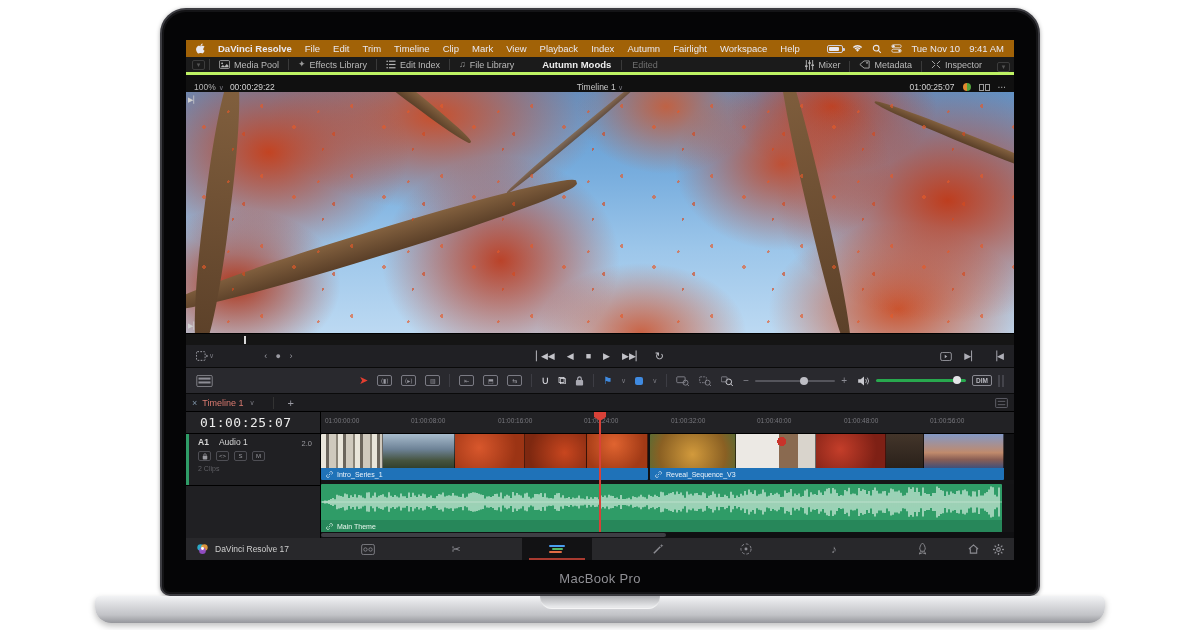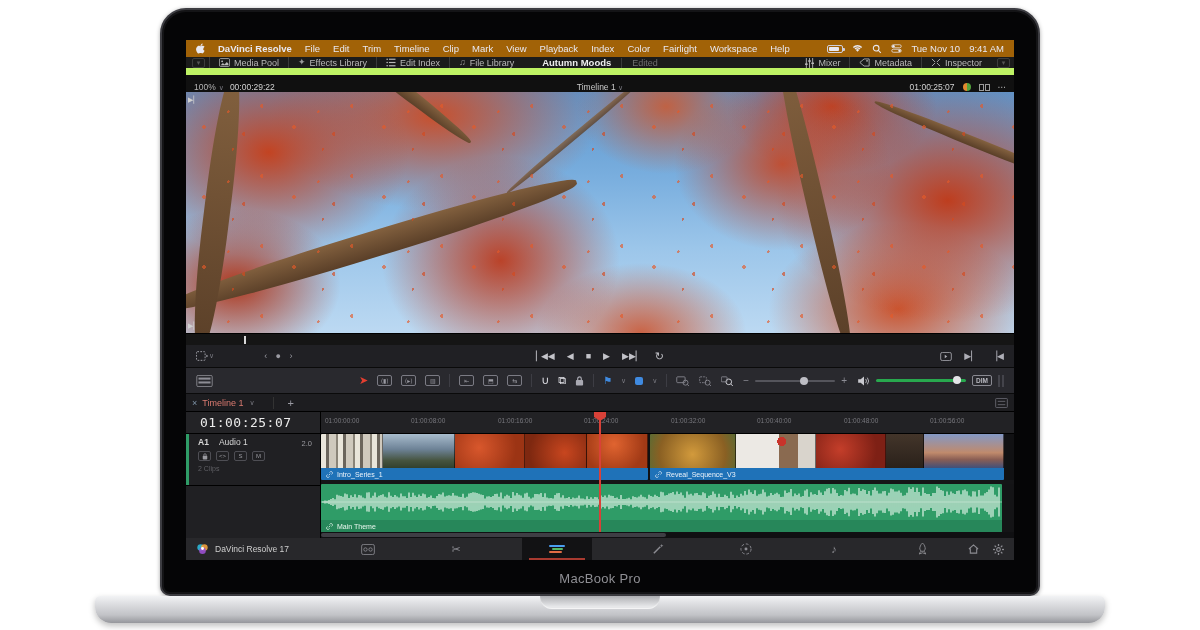--- a/index.html
+++ b/index.html
@@ -25,21 +25,21 @@
   
   .menubar { position:absolute; left:0; top:0; width:828px; height:17px; background:#a16207;
              display:flex; align-items:center; gap:13px; padding:0 10px; color:#e8e8f2; font-size:9.5px; white-space:nowrap; }
   .menubar .app { font-weight:bold; }
   .mb-right { margin-left:auto; display:flex; align-items:center; gap:9px; }
   .battery { width:16px; height:8px; border:1px solid #cfd0e0; border-radius:2px; position:relative; }
   .battery::before { content:""; position:absolute; left:1px; top:1px; bottom:1px; width:10px; background:#e8e8f2; border-radius:1px; }
   .battery::after { content:""; position:absolute; right:-3px; top:2px; width:2px; height:3px; background:#cfd0e0; border-radius:0 1px 1px 0; }
 
   
-  .toolbar { position:absolute; left:0; top:17px; width:828px; height:18px; background:#1b1b1b; border-bottom:7px solid #bef264;
+  .toolbar { position:absolute; left:0; top:17px; width:828px; height:18px; background:#1b1b1b; border-bottom:3px solid #bef264;
              display:flex; align-items:center; color:#b9b9b9; font-size:9px; }
   .tb-group { display:flex; align-items:center; height:100%; }
   .tb-btn { display:flex; align-items:center; gap:4px; padding:0 9px; height:100%; }
   .tb-sep { width:1px; height:11px; background:#3a3a3a; }
   .tb-title { position:absolute; left:0; right:0; text-align:center; pointer-events:none; }
   .tb-title b { color:#ededed; font-size:9.5px; }
   .tb-title .edited { color:#6f6f6f; margin-left:10px; padding-left:10px; border-left:1px solid #3a3a3a; }
   .tb-right { margin-left:auto; display:flex; align-items:flex-end; }
   .tb-ico { color:#9a9a9a; font-size:9px; line-height:1; display:inline-flex; }
   .mini-box { width:13px; height:10px; border:1px solid #3c3c3c; border-radius:2px; margin-left:6px; margin-right:4px;
@@ -194,21 +194,21 @@
       <span class="app">DaVinci Resolve</span>
       <span>File</span>
       <span>Edit</span>
       <span>Trim</span>
       <span>Timeline</span>
       <span>Clip</span>
       <span>Mark</span>
       <span>View</span>
       <span>Playback</span>
       <span>Index</span>
-      <span>Color</span>
+      <span>Autumn</span>
       <span>Fairlight</span>
       <span>Workspace</span>
       <span>Help</span>
       <span class="mb-right">
         <span class="battery"></span>
         <span>
           <svg class="ic" width="11" height="9" viewBox="0 0 16 12">
               <path d="M8 10.6 5.6 8.1a3.4 3.4 0 0 1 4.8 0zM3.6 6.1a6.2 6.2 0 0 1 8.8 0l-1.5 1.5a4.1 4.1 0 0 0-5.8 0zM1.2 3.7a9.6 9.6 0 0 1 13.6 0l-1.5 1.5a7.5 7.5 0 0 0-10.6 0z" fill="#e8e8f2"></path>
             </svg>
         </span>

